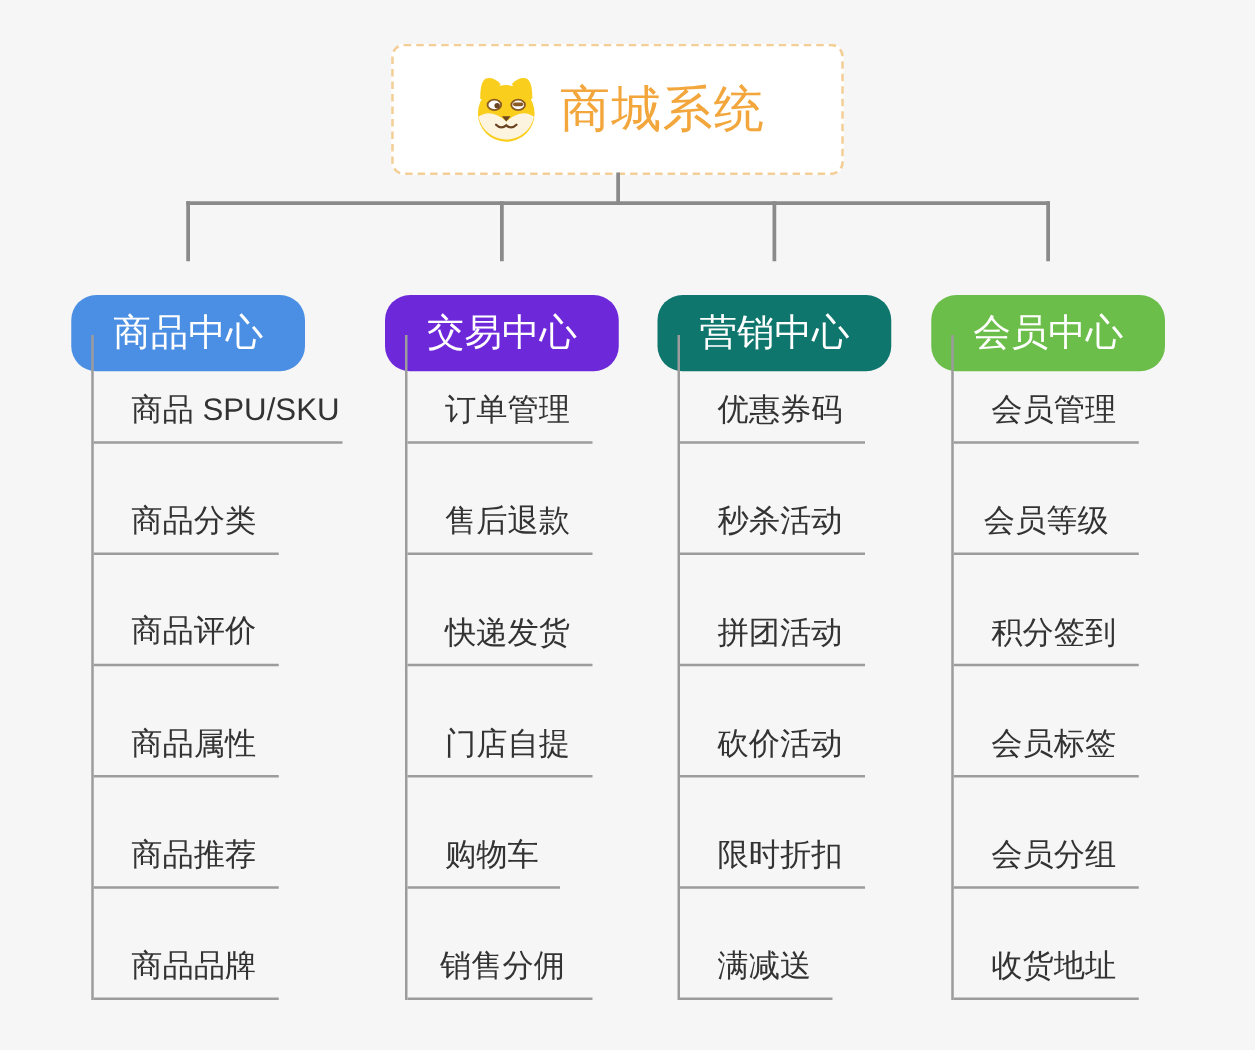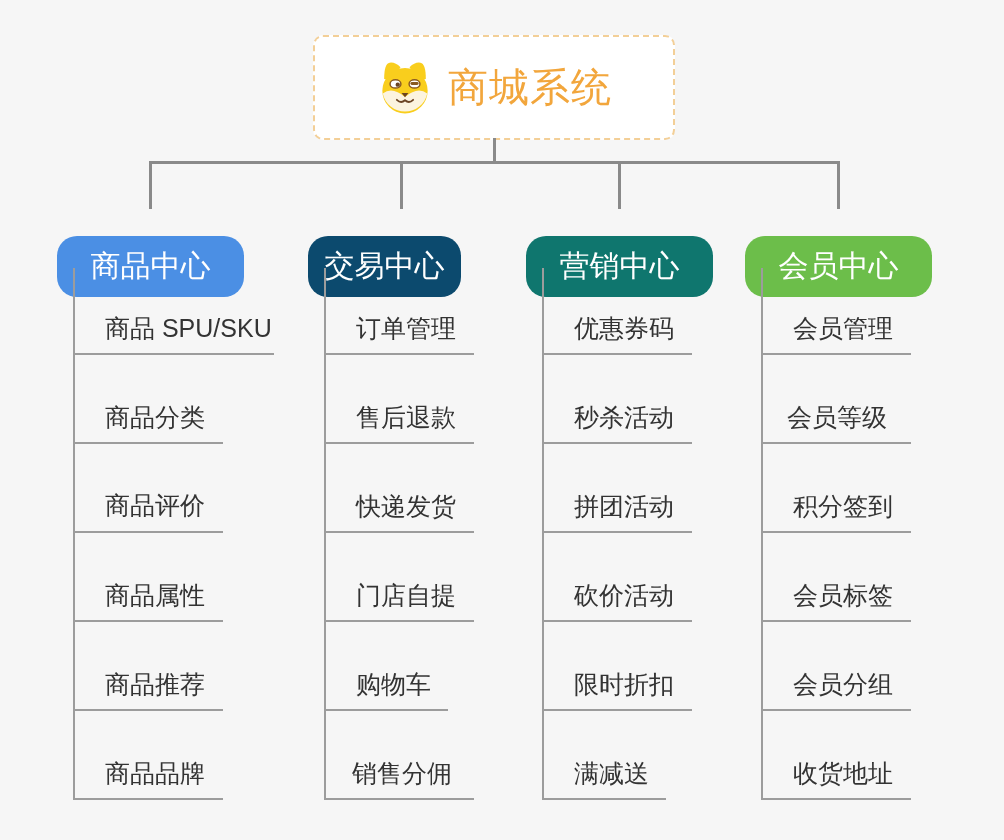--- a/index.html
+++ b/index.html
@@ -68,21 +68,21 @@
 <div id="branches">
     <div class="branch-header" style="left: 57px; width: 187px; background: rgb(75, 143, 228);">商品中心</div>
     <div class="column" style="left: 73px;">
       <div class="item first" style="width: 199px;">商品 SPU/SKU</div>
       <div class="item" style="width: 148px;">商品分类</div>
       <div class="item" style="width: 148px; font-family: Liberation Serif, serif;">商品评价</div>
       <div class="item" style="width: 148px;">商品属性</div>
       <div class="item" style="width: 148px;">商品推荐</div>
       <div class="item" style="width: 148px;">商品品牌</div>
     </div>
-    <div class="branch-header" style="left: 308px; width: 153px; background: #0c4a6e;">交易中心</div>
+    <div class="branch-header" style="left: 308px; width: 187px; background: #6d28d9;">交易中心</div>
     <div class="column" style="left: 324px;">
       <div class="item first" style="width: 148px;">订单管理</div>
       <div class="item" style="width: 148px;">售后退款</div>
       <div class="item" style="width: 148px;">快递发货</div>
       <div class="item" style="width: 148px;">门店自提</div>
       <div class="item" style="width: 122px;">购物车</div>
       <div class="item" style="width: 148px; padding-left: 26px;">销售分佣</div>
     </div>
     <div class="branch-header" style="left: 526px; width: 187px; background: #0f766e;">营销中心</div>
     <div class="column" style="left: 542px;">

